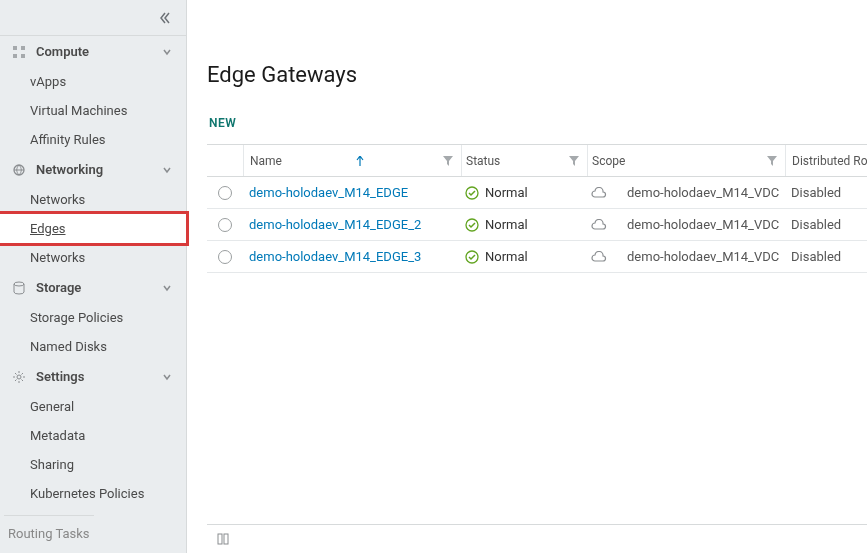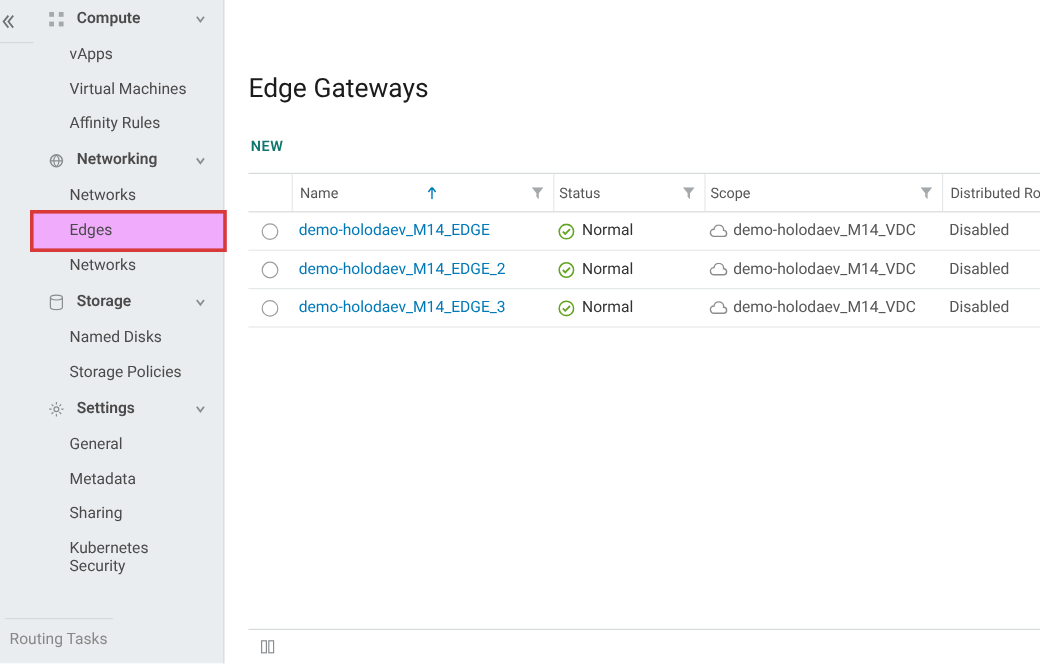--- a/index.html
+++ b/index.html
@@ -11,21 +11,21 @@
   width: 867px;
   height: 553px;
   overflow: hidden;
 }
 .layout { display: flex; height: 100%; }
 .sidebar {
   width: 187px;
   background: #eaedef;
   border-right: 1px solid #d7dadb;
   display: flex;
-  flex-direction: row;
+  flex-direction: column;
 }
 .sidebar-collapse {
   height: 36px;
   display: flex;
   align-items: center;
   justify-content: flex-end;
   padding-right: 14px;
   border-bottom: 1px solid #d7dadb;
   color: #6d7277;
   cursor: pointer;
@@ -46,22 +46,23 @@
 .nav-section .chevron {
   margin-left: auto;
   color: #8a8d90;
 }
 .nav-item {
   padding: 7px 14px 7px 30px;
   color: #4a4a4a;
   cursor: pointer;
 }
 .nav-item.active {
-  background: #f0abfc;
+  background: #ffffff;
   box-shadow: 0 0 0 3px #d83a3a;
+  text-decoration: underline;
 }
 .recent {
   margin-top: auto;
   border-top: 1px solid #d7dadb;
   padding: 10px 4px;
   color: #4a4a4a;
 }
 .main {
   flex: 1;
   padding: 18px 0 0 20px;
@@ -121,21 +122,21 @@
 .grid-row .col-select { display:flex; justify-content:center;}
 .radio {
   width: 14px; height: 14px;
   border: 1px solid #9a9e9f;
   border-radius: 50%;
   display: inline-block;
   cursor: pointer;
 }
 .cell-link { color: #0079b8; cursor: pointer; }
 .status-cell { display:flex; align-items:center; gap:6px;}
-.scope-cell { display:flex; align-items:center; gap:4px; color:#565656;}
+.scope-cell { display:flex; align-items:center; gap:20px; color:#565656;}
 .routing-cell { color:#565656;}
 svg { display:block; }
 .grid-footer {
   margin-top: auto;
   border-top: 1px solid #d7dadb;
   padding: 8px 10px;
   color:#8a8d90;
 }
 </style>
 </head>
@@ -194,40 +195,40 @@
               <path d="M2 3 V11 A5 2 0 0 0 12 11 V3" fill="none" stroke="#8a8d90"></path>
             </svg>
           </span>
           <span>Storage</span>
           <span class="chevron">
             <svg width="10" height="10" viewBox="0 0 10 10">
               <path d="M2 3 L5 7 L8 3" stroke="#8a8d90" stroke-width="1.5" fill="none"></path>
             </svg>
           </span>
         </div>
+        <div class="nav-item">Storage Policies</div>
         <div class="nav-item">Named Disks</div>
-        <div class="nav-item">Storage Policies</div>
         <div class="nav-section">
           <span class="sec-icon">
             <svg width="14" height="14" viewBox="0 0 14 14">
               <circle cx="7" cy="7" r="2" fill="none" stroke="#8a8d90"></circle>
               <path d="M7 1 V3 M7 11 V13 M1 7 H3 M11 7 H13 M3 3 L4.5 4.5 M9.5 9.5 L11 11 M3 11 L4.5 9.5 M9.5 4.5 L11 3" stroke="#8a8d90"></path>
             </svg>
           </span>
           <span>Settings</span>
           <span class="chevron">
             <svg width="10" height="10" viewBox="0 0 10 10">
               <path d="M2 3 L5 7 L8 3" stroke="#8a8d90" stroke-width="1.5" fill="none"></path>
             </svg>
           </span>
         </div>
         <div class="nav-item">General</div>
         <div class="nav-item">Metadata</div>
         <div class="nav-item">Sharing</div>
-        <div class="nav-item">Kubernetes Security</div>
+        <div class="nav-item">Kubernetes Policies</div>
       </div>
   </div>
 
   <div class="main">
     <h1 class="page-title">Edge Gateways</h1>
     <div class="toolbar">
       <span class="new-btn">NEW</span>
     </div>
 
     <div class="grid">

